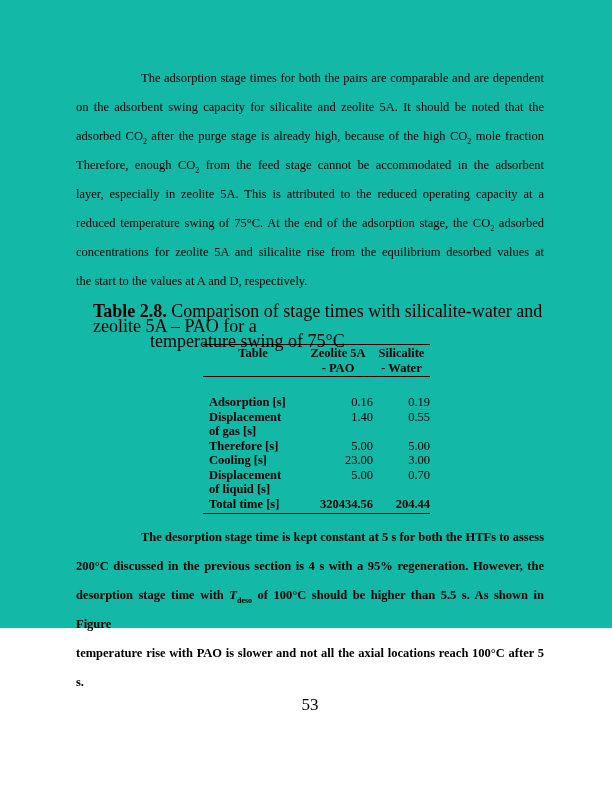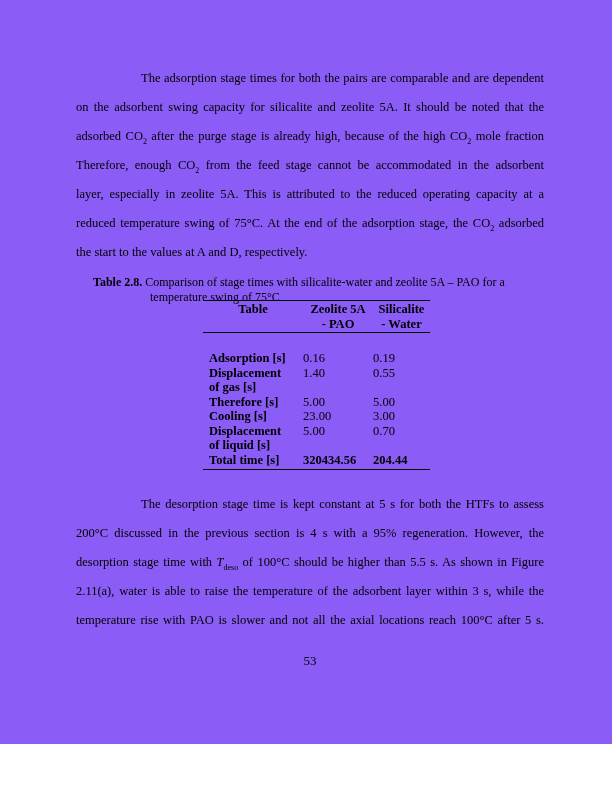--- a/index.html
+++ b/index.html
@@ -3,33 +3,33 @@
 <meta charset="utf-8">
 <style>
   * { margin: 0; padding: 0; box-sizing: border-box; }
   html, body { background: #ffffff; }
   body {
     width: 612px; height: 792px;
     font-family: "Liberation Serif", "DejaVu Serif", serif;
     color: #000;
   }
   .page {
-    width: 612px; height: 744px;
+    width: 612px; height: 628px;
     padding: 64px 68px 0 76px;
     position: relative;
-    background: #8b5cf6;
+    background: #14b8a6;
   }
   .para { font-size: 12.5px; line-height: 29px; }
   .para .line { text-align: justify; text-align-last: justify; }
   .para .line.indent { padding-left: 65px; }
   .para .line.last { text-align: left; text-align-last: left; }
   sub { font-size: 8px; line-height: 0; }
   i { font-style: italic; }
   .bold { font-weight: bold; }
-  .caption { font-size: 12px; line-height: 15px; margin-top: 8px; }
+  .caption { font-size: 18px; line-height: 15px; margin-top: 8px; }
   .caption-l1 { margin-left: 17px; }
   .caption-l2 { margin-left: 74px; }
   table.data {
     table-layout: fixed;
     border-collapse: collapse;
     width: 227px;
     margin-left: 127px;
     margin-top: -5px;
     font-size: 12.5px;
     line-height: 14.5px;
@@ -40,39 +40,40 @@
   table.data thead th {
     font-weight: bold;
     text-align: center;
     border-bottom: 1.2px solid #000;
     padding: 1px 0 1px 0;
   }
   table.data col.c1 { width: 100px; }
   table.data col.c2 { width: 70px; }
   table.data col.c3 { width: 57px; }
   td.stage-cell { font-weight: bold; text-align: left; padding-left: 6px; }
-  td.value-cell { text-align: left; }
+  td.value-cell { text-align: right; }
   td.value-cell.bold { font-weight: bold; }
   tbody tr:first-child td { padding-top: 18px; }
   tbody tr:last-child td { padding-bottom: 2px; margin-top: 31px; }
-  .p2 { margin-top: 20px; }
-  .pagenum { margin-top: 18px; text-align: center; font-size: 13px; line-height: 15px; }
+  .p2 { margin-top: 9px; font-weight: bold; }
+  .pagenum { text-align: center; font-size: 17px; line-height: 15px; }
 </style>
 </head>
 <body>
 
 <div class="page">
 
   <div class="para">
       <div class="line indent"><span>The adsorption stage times for both the pairs are comparable and are dependent</span></div>
       <div class="line"><span>on the adsorbent swing capacity for silicalite and zeolite 5A. It should be noted that the</span></div>
       <div class="line"><span>adsorbed CO</span><sub>2</sub><span> after the purge stage is already high, because of the high CO</span><sub>2</sub><span> mole fraction</span></div>
       <div class="line"><span>Therefore, enough CO</span><sub>2</sub><span> from the feed stage cannot be accommodated in the adsorbent</span></div>
       <div class="line"><span>layer, especially in zeolite 5A. This is attributed to the reduced operating capacity at a</span></div>
       <div class="line"><span>reduced temperature swing of 75°C. At the end of the adsorption stage, the CO</span><sub>2</sub><span> adsorbed</span></div>
+      <div class="line"><span>concentrations for zeolite 5A and silicalite rise from the equilibrium desorbed values at</span></div>
       <div class="line last"><span>the start to the values at A and D, respectively.</span></div>
     </div>
 
   <div class="caption">
     <div class="caption-l1"><span class="bold">Table 2.8.</span><span> Comparison of stage times with silicalite-water and zeolite 5A – PAO for a</span></div>
     <div class="caption-l2">temperature swing of 75°C</div>
   </div>
 
   <table class="data">
     <colgroup>
@@ -140,19 +141,18 @@
           <td class="value-cell bold">320434.56</td>
           <td class="value-cell bold">204.44</td>
         </tr>
       </tbody>
   </table>
 
   <div class="para p2">
       <div class="line indent"><span>The desorption stage time is kept constant at 5 s for both the HTFs to assess</span></div>
       <div class="line"><span>200°C discussed in the previous section is 4 s with a 95% regeneration. However, the</span></div>
       <div class="line"><span>desorption stage time with </span><i>T</i><sub>deso</sub><span> of 100°C should be higher than 5.5 s. As shown in Figure</span></div>
-      <div class="line"><span>2.11(a), water is able to raise the temperature of the adsorbent layer within 3 s, while the</span></div>
       <div class="line"><span>temperature rise with PAO is slower and not all the axial locations reach 100°C after 5 s.</span></div>
     </div>
 
   <div class="pagenum">53</div>
 
 </div>
 
 </body></html>

